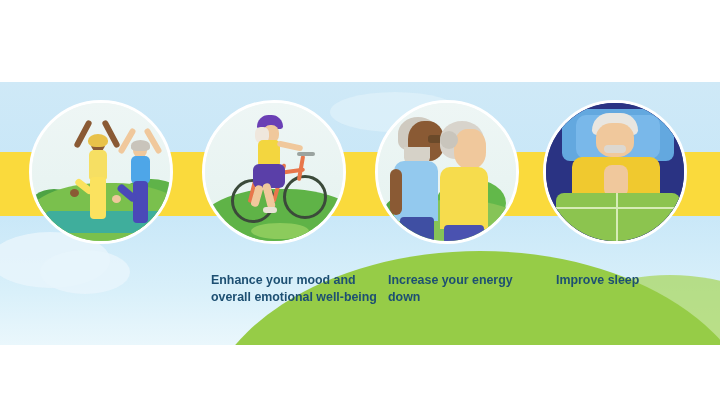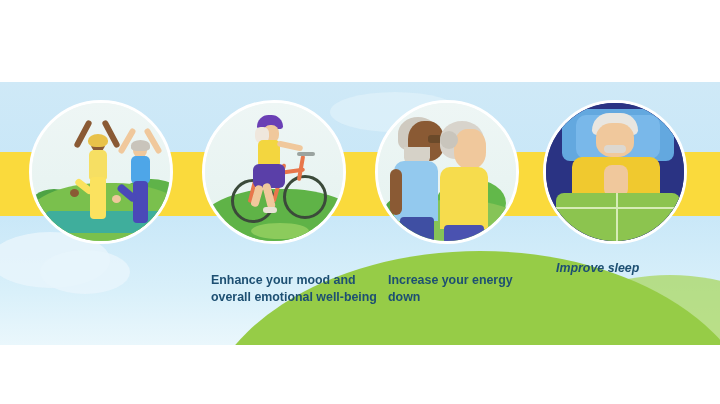--- a/index.html
+++ b/index.html
@@ -71,21 +71,21 @@
 
   
   .caption {
     position: absolute;
     font-size: 12.4px; font-weight: bold; line-height: 1.35;
     color: #1d4f72;
   }
   .cap1 { left: 39px; top: 272px; width: 150px; }
   .cap2 { left: 190px; top: 272px; width: 180px; margin-left: 21px; }
   .cap3 { left: 388px; top: 272px; width: 150px; }
-  .cap4 { left: 556px; top: 260px; width: 160px; font-style: italic; }
+  .cap4 { left: 556px; top: 272px; width: 160px; }
 
   
   .footer { position: absolute; left: 0; top: 345px; width: 720px; height: 59px; background:#ffffff; }
 </style>
 </head>
 <body>
 
 <div id="poster">
 
 

